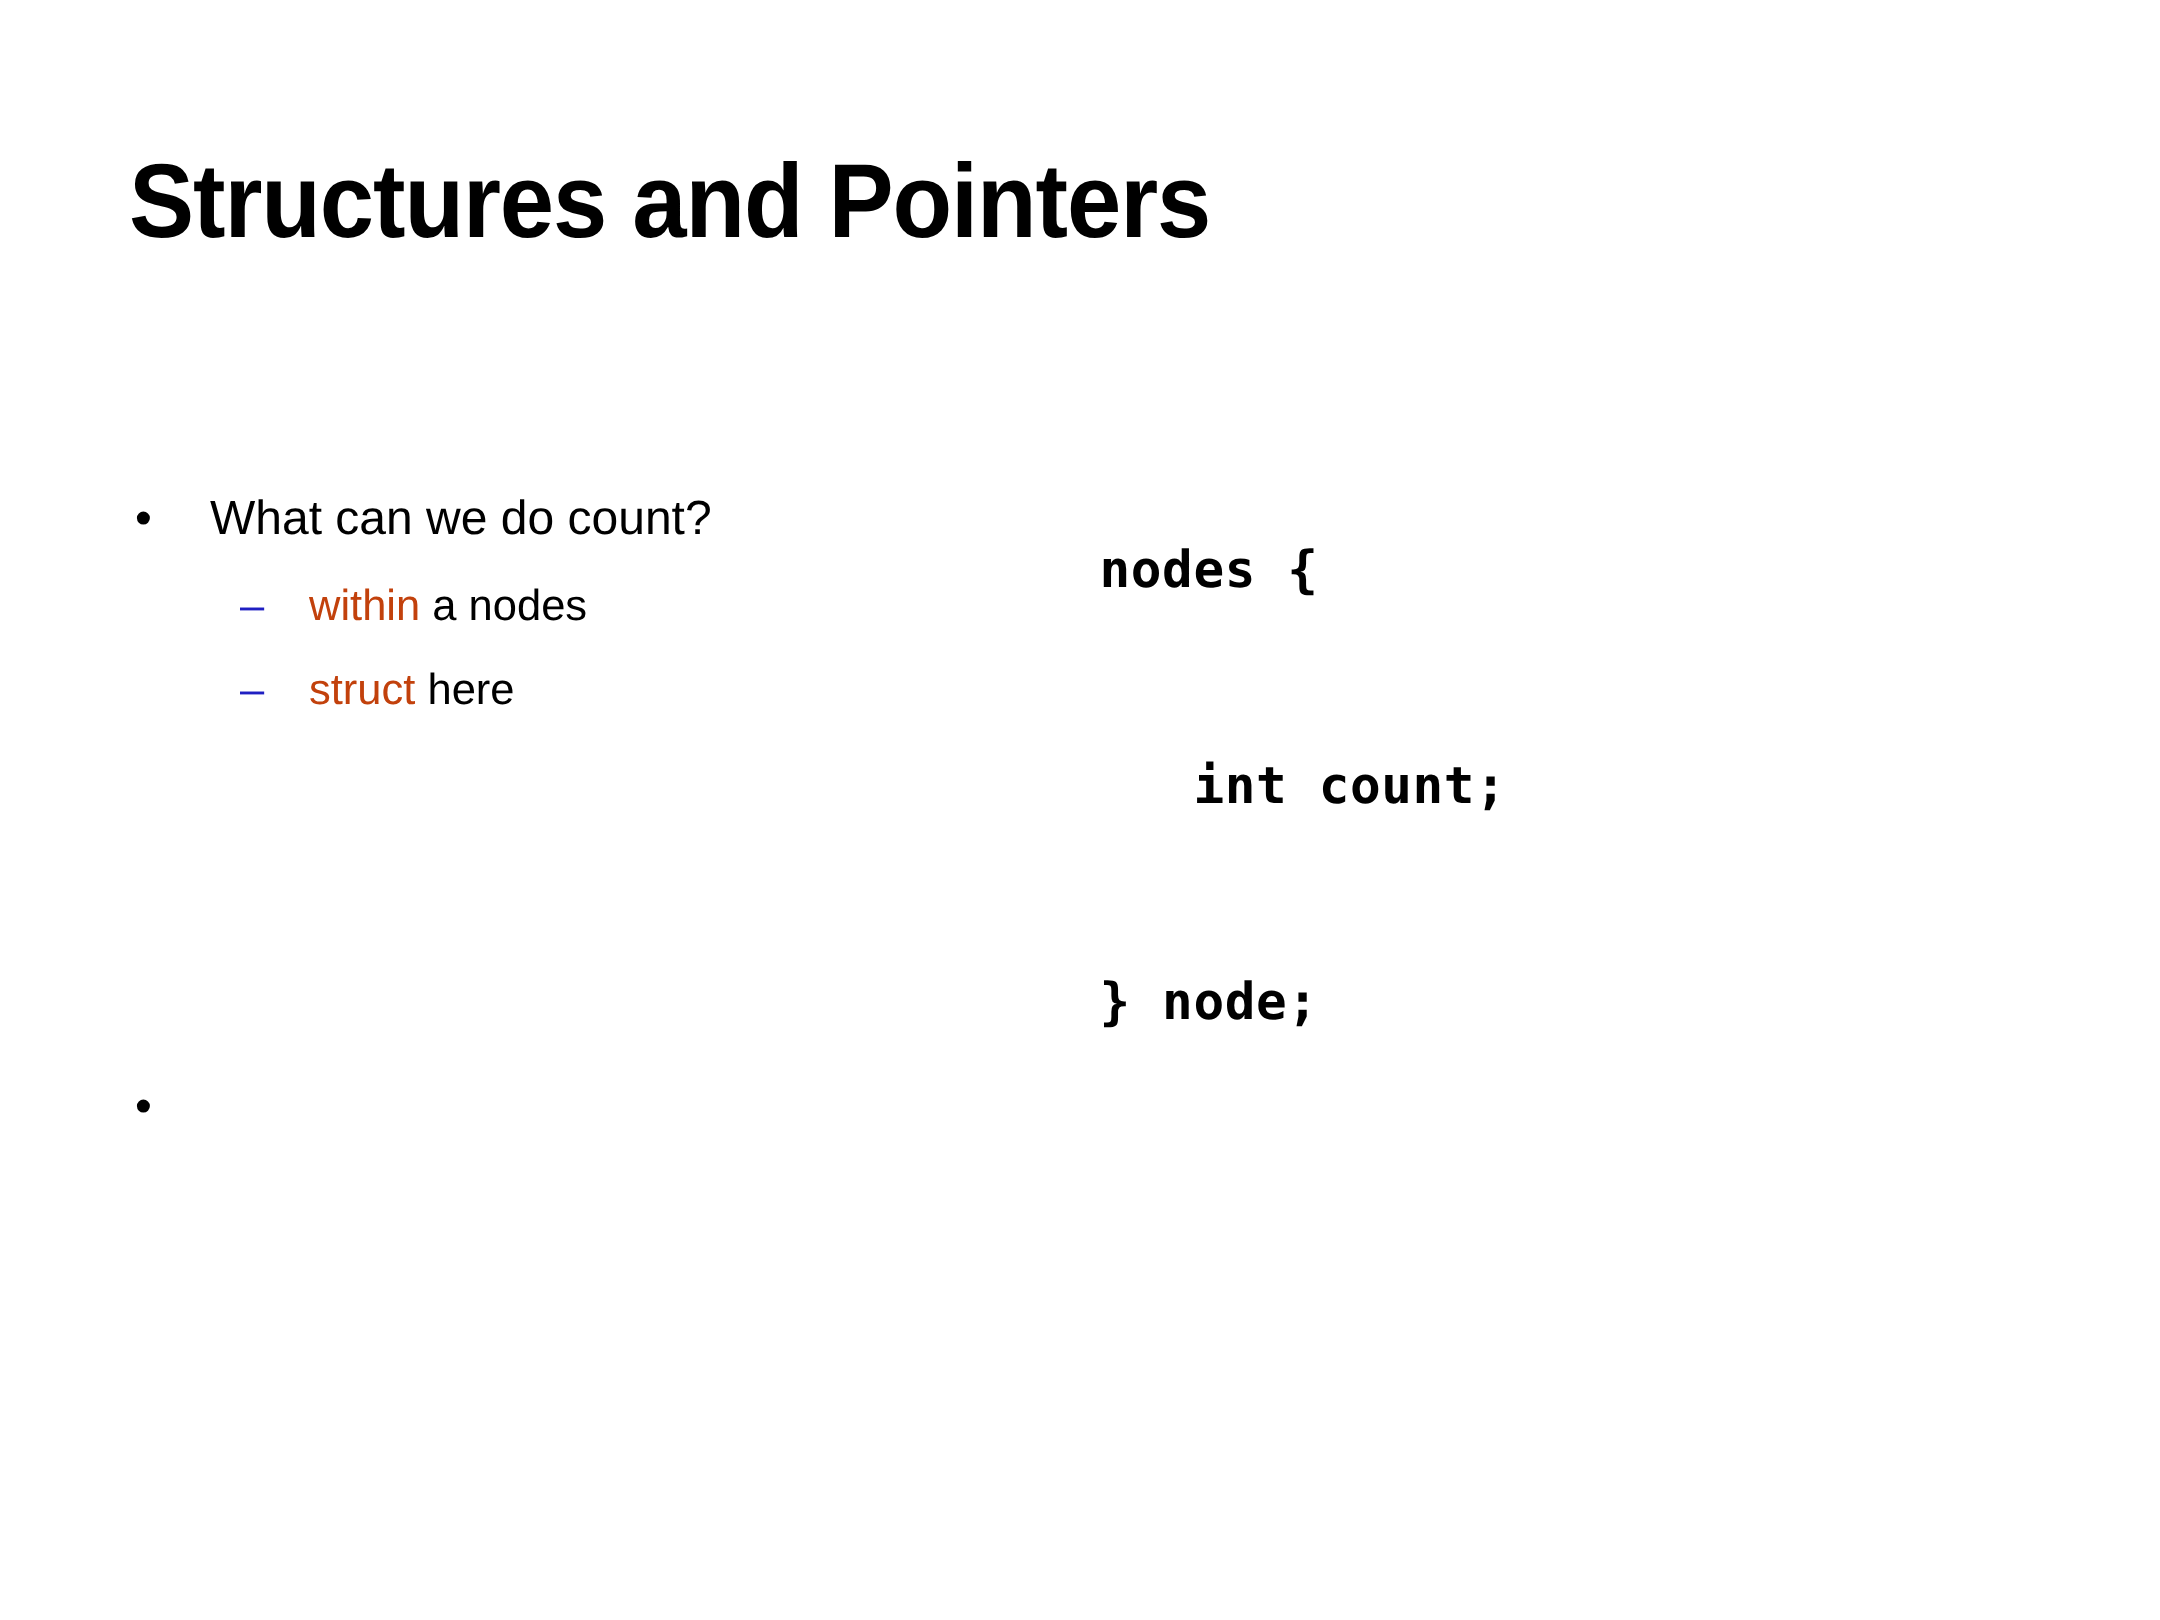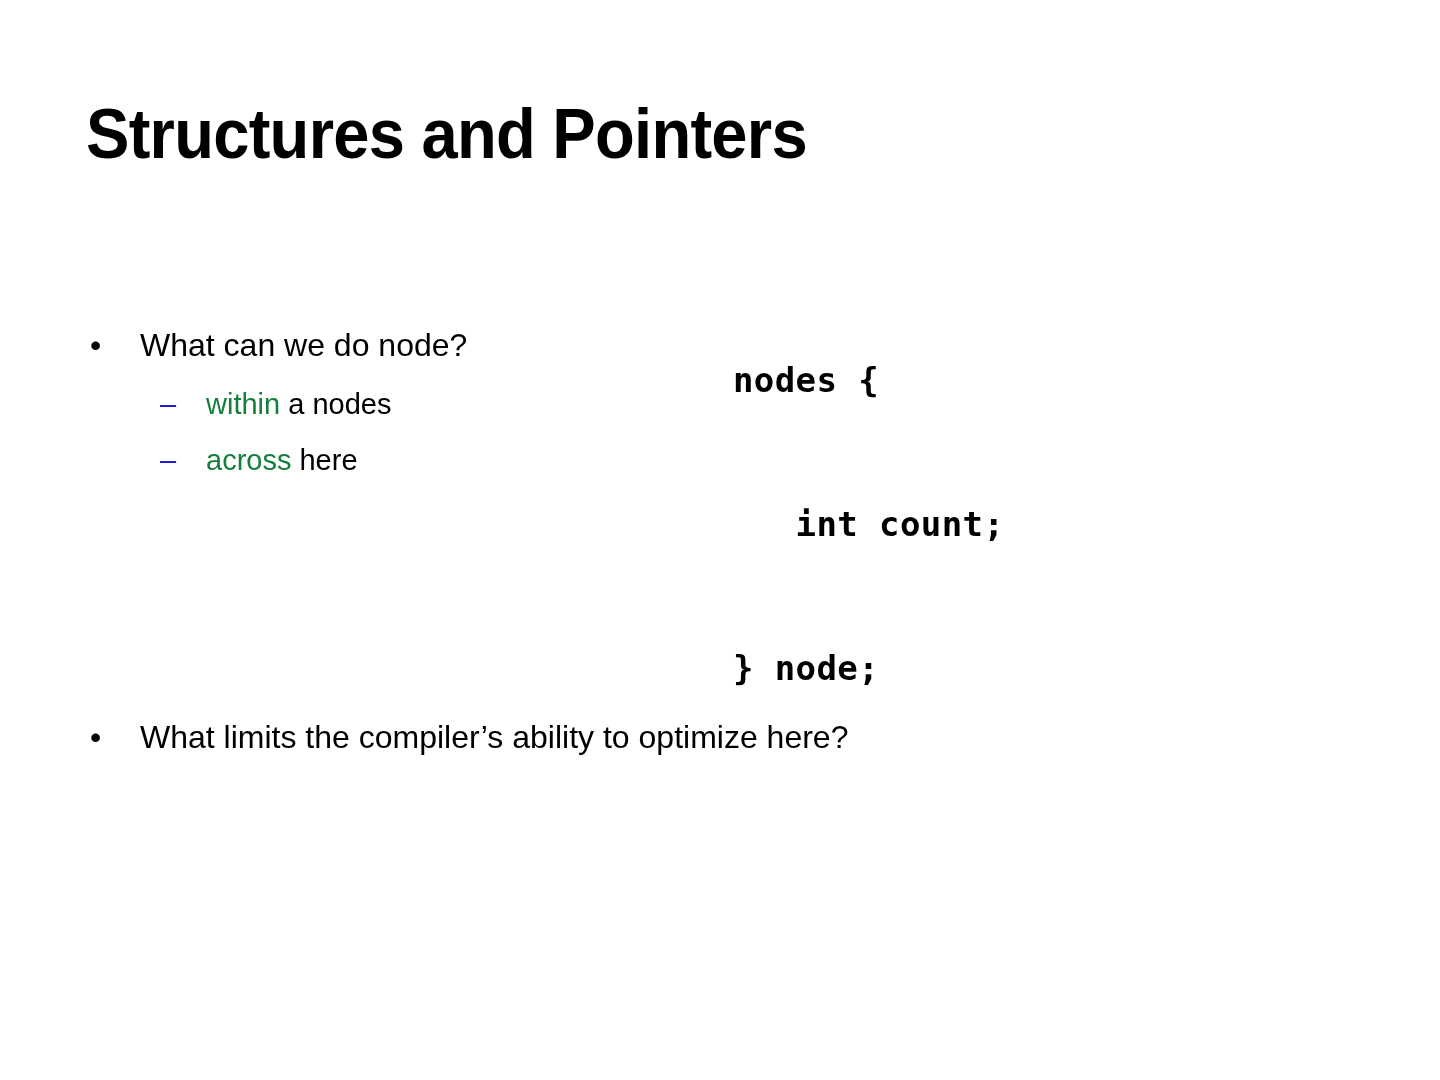--- a/index.html
+++ b/index.html
@@ -84,21 +84,21 @@
     position: absolute;
     left: 74px;
     top: 0;
     width: 40px;
     font-size: 29px;
     line-height: 56px;
     color: #1f1fc2;
   }
 
   .kw {
-    color: #15803d;
+    color: #c2410c;
   }
 
   .sub-list {
     margin-top: 8px;
   }
 
   
   .bottom-bullet {
     position: absolute;
     left: 86px;
@@ -128,42 +128,41 @@
 <body>
 
 <div class="slide">
 
   <div class="slide-title">Structures and Pointers</div>
 
   <div class="bullet-column">
 
     <div class="bullet-row">
       <span class="bullet-marker">•</span>
-      <span>What can we do node?</span>
+      <span>What can we do count?</span>
     </div>
 
     <div class="sub-list">
 
       <div class="sub-row">
         <span class="sub-marker">–</span>
         <span class="kw">within</span><span> a nodes</span>
       </div>
 
       <div class="sub-row">
         <span class="sub-marker">–</span>
-        <span class="kw">across</span><span> here</span>
+        <span class="kw">struct</span><span> here</span>
       </div>
 
     </div>
   </div>
 
   <div class="bottom-bullet">
     <div class="bullet-row">
       <span class="bullet-marker">•</span>
-      <span>What limits the compiler’s ability to optimize here?</span>
     </div>
   </div>
 
   <div class="code-block">
     <span class="code-line">nodes {</span>
     <span class="code-line">   int count;</span>
     <span class="code-line">} node;</span>
   </div>
 
 </div>

